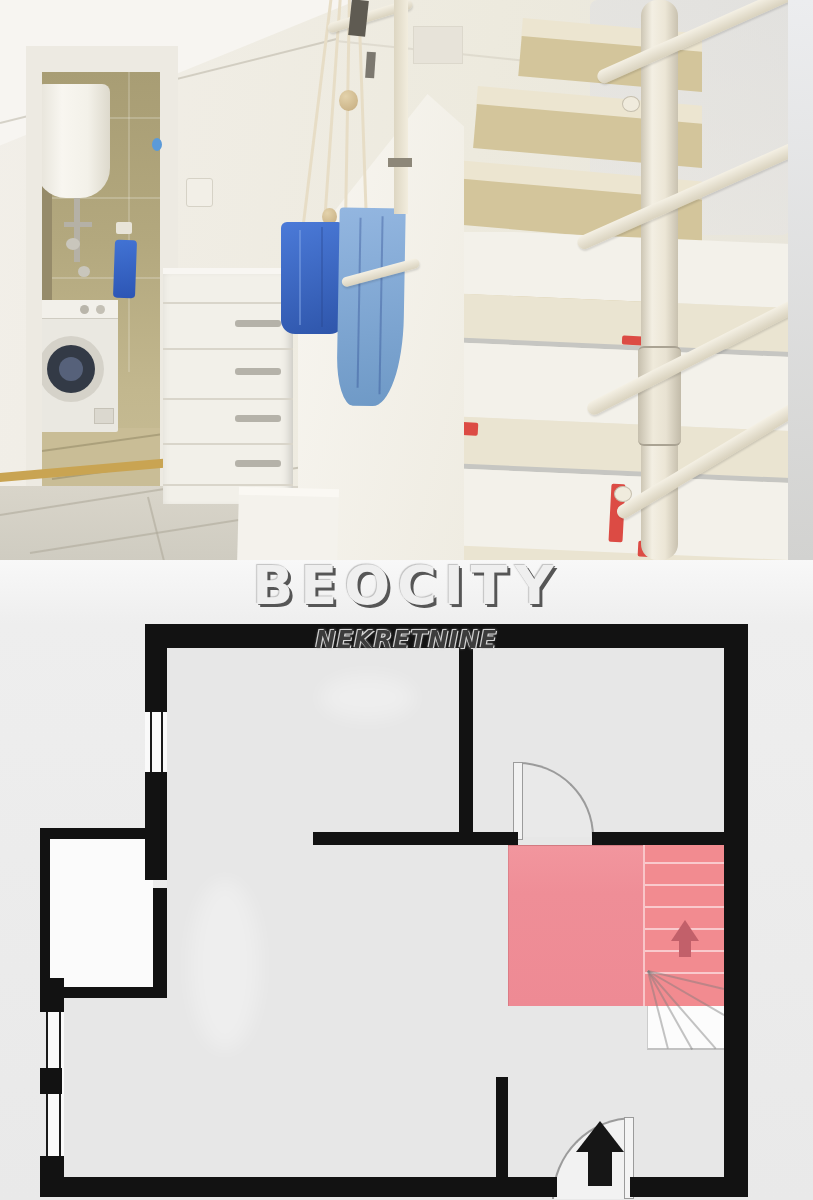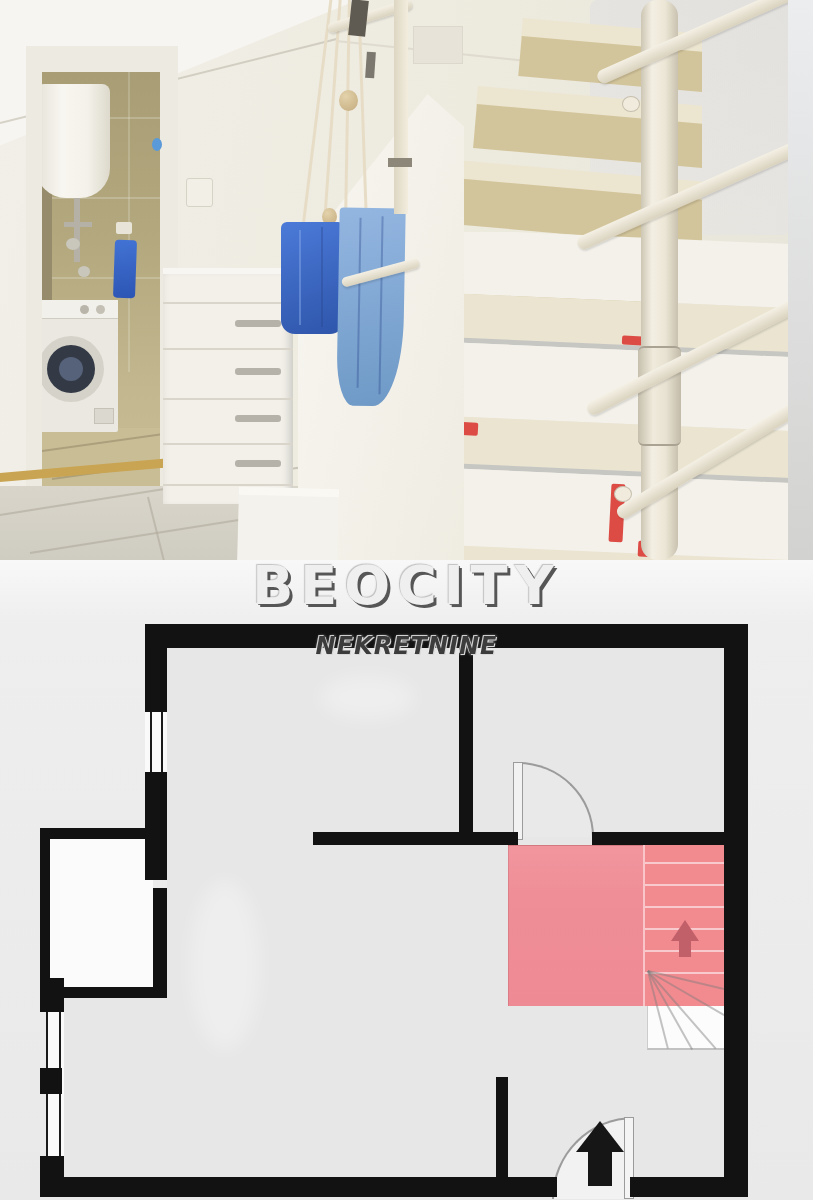--- a/index.html
+++ b/index.html
@@ -66,21 +66,21 @@
   .wall{position:absolute;background:#121212;}
   .room{position:absolute;background:#e7e7e7;}
   .glow{position:absolute;background:rgba(255,255,255,.3);filter:blur(9px);border-radius:50%;}
   .winline{position:absolute;background:#1a1a1a;}
   .tline{position:absolute;height:2px;background:rgba(255,255,255,.55);}
   .fan{position:absolute;height:2px;background:rgba(125,125,125,.45);transform-origin:left center;}
   .tri-up{clip-path:polygon(50% 0,100% 100%,0 100%);}
   #brand{position:absolute;left:0;right:0;text-align:center;top:-6px;
          font-size:54px;font-weight:bold;letter-spacing:7px;color:#efefef;
          text-shadow:3px 3px 0 #565656,1px 1px 0 #6e6e6e,-1px -1px 1px rgba(150,150,150,.55);}
-  #subbrand{position:absolute;left:0;right:0;text-align:center;top:72px;
+  #subbrand{position:absolute;left:0;right:0;text-align:center;top:66px;
             font-size:24px;font-weight:bold;font-style:italic;letter-spacing:1px;color:#3c3c3c;
             text-shadow:1px 1px 0 #d8d8d8,-1px -1px 0 rgba(240,240,240,.8),0 0 3px rgba(230,230,230,.9);}
 </style>
 </head>
 <body>
 
 <div id="canvas">
 
   <div id="photo">
 

